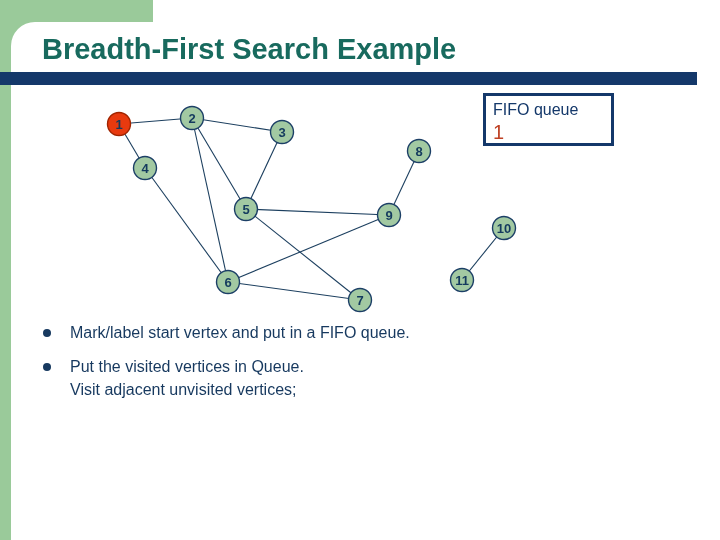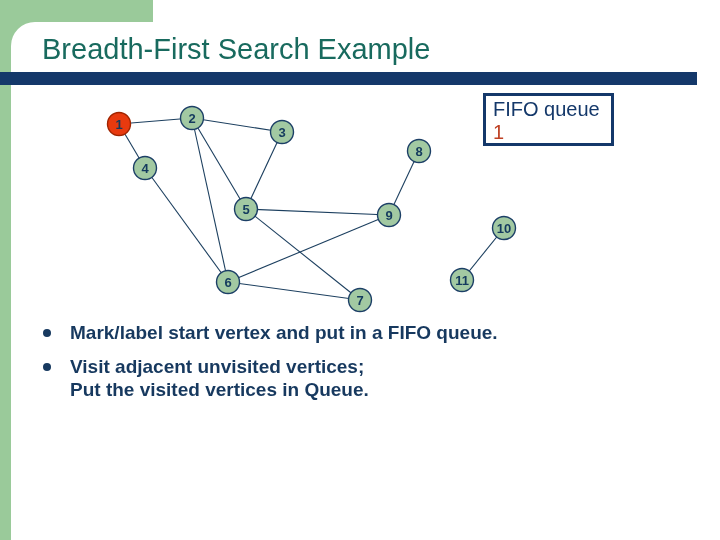--- a/index.html
+++ b/index.html
@@ -11,41 +11,41 @@
   .slide{position:absolute;inset:0;width:720px;height:540px;}
 
   
   .green-top-band{position:absolute;left:0;top:0;width:153px;height:82px;background:#9aca9a;}
   .green-left-strip{position:absolute;left:0;top:0;width:11px;height:540px;background:#9aca9a;}
   .white-panel{position:absolute;left:11px;top:22px;right:0;bottom:0;background:#ffffff;border-top-left-radius:24px;}
   .navy-bar{position:absolute;left:0;top:72px;width:697px;height:13px;background:#14386a;}
 
   .slide-title{
     position:absolute;left:42px;top:33px;margin:0;
-    font-size:29px;font-weight:normal;color:#186a5e;line-height:32px;white-space:nowrap;
+    font-size:29px;font-weight:bold;color:#186a5e;line-height:32px;white-space:nowrap;
   }
 
   .fifo-box{
     position:absolute;left:483px;top:93px;width:131px;height:53px;
     border:3px solid #14386a;box-sizing:border-box;background:#ffffff;
   }
-  .fifo-label{display:block;padding:2px 0 0 7px;font-size:20px;color:#14386a;line-height:23px;white-space:nowrap;}
+  .fifo-label{display:block;padding:2px 0 0 7px;font-size:16px;color:#14386a;line-height:23px;white-space:nowrap;}
   .fifo-items{display:block;padding-left:7px;font-size:20px;color:#bf4124;line-height:22px;}
 
   .graph-svg{position:absolute;left:0;top:0;width:720px;height:540px;}
   .graph-svg .edge{stroke:#1c3f5f;stroke-width:1.1;}
   .graph-svg .node-label{
     font-family:"Liberation Sans", sans-serif;font-size:13px;font-weight:bold;
     fill:#143a5e;text-anchor:middle;
   }
 
   .bullets{position:absolute;left:43px;top:321px;width:600px;}
   .bullet-item{display:grid;grid-template-columns:27px 1fr;margin-bottom:10px;}
   .bullet-dot{width:8px;height:8px;border-radius:50%;background:#17395f;margin-top:8px;}
-  .bullet-lines{font-size:19px;line-height:23.5px;color:#17395f;font-weight:bold;}
+  .bullet-lines{font-size:16px;line-height:23.5px;color:#17395f;}
 </style>
 </head>
 <body>
 
 <div class="slide">
 
   <div class="green-top-band"></div>
   <div class="green-left-strip"></div>
   <div class="white-panel"></div>
   <div class="navy-bar"></div>
@@ -120,19 +120,19 @@
   <div class="bullets" id="bullets">
       <div class="bullet-item">
         <div class="bullet-dot"></div>
         <div class="bullet-lines">
           <div>Mark/label start vertex and put in a FIFO queue.</div>
         </div>
       </div>
       <div class="bullet-item">
         <div class="bullet-dot"></div>
         <div class="bullet-lines">
+          <div>Put the visited vertices in Queue.</div>
           <div>Visit adjacent unvisited vertices;</div>
-          <div>Put the visited vertices in Queue.</div>
         </div>
       </div>
     </div>
 
 </div>
 
 </body></html>

